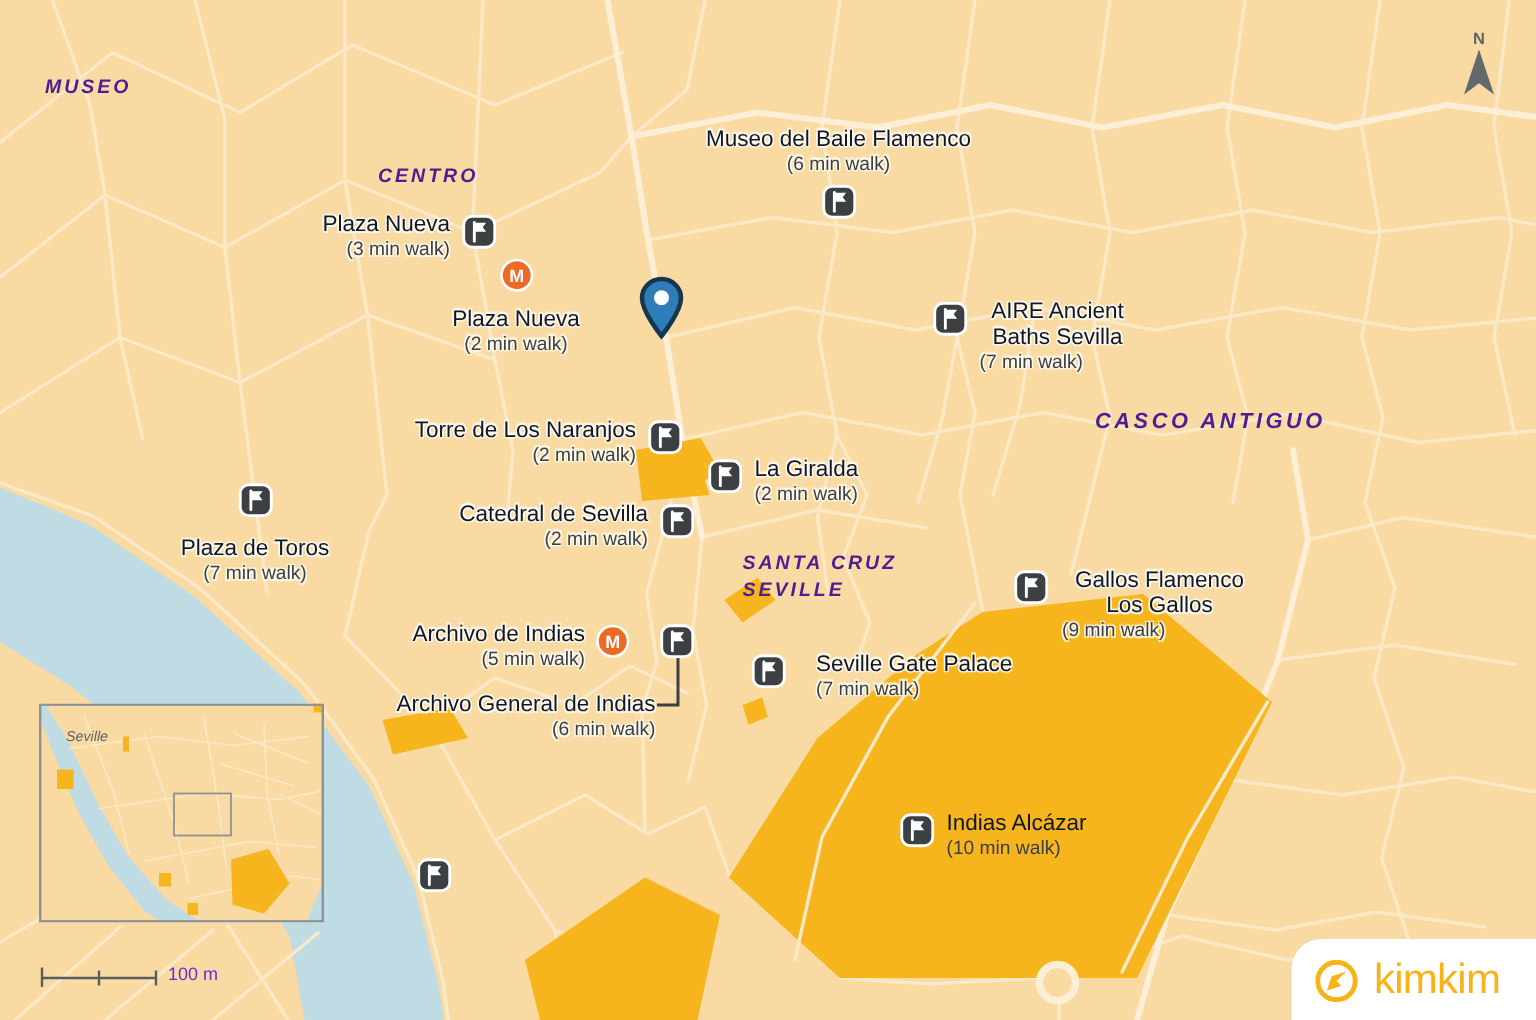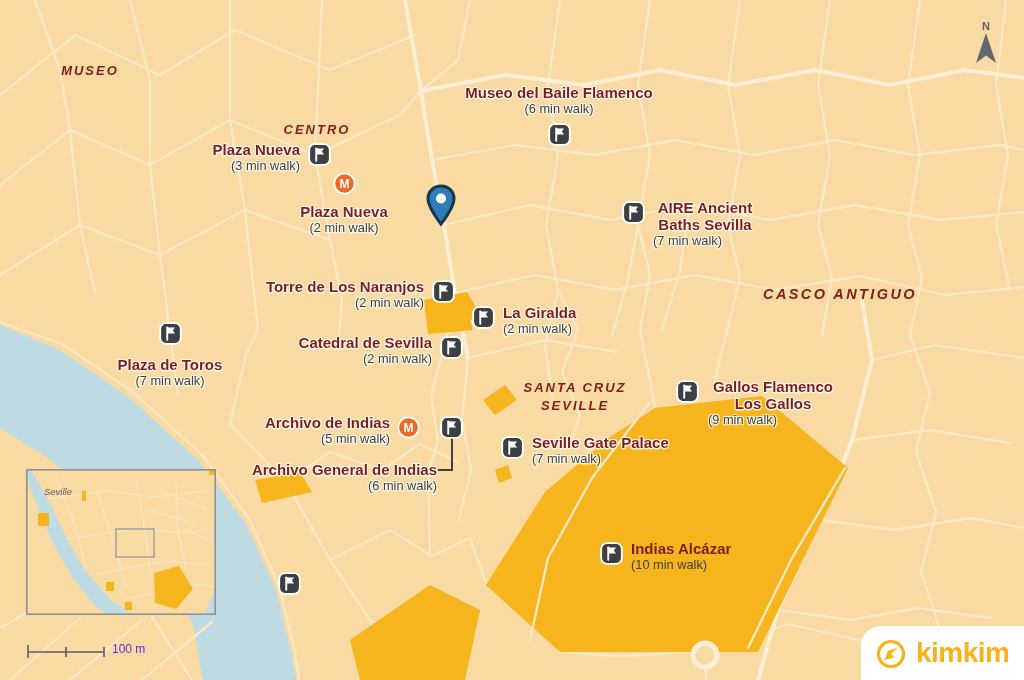--- a/index.html
+++ b/index.html
@@ -5,33 +5,33 @@
   html,body { margin:0; padding:0; }
   body { font-family:"Liberation Sans", sans-serif; }
   .stage {
     position:relative; width:1024px; height:680px; overflow:hidden;
     background:#F8DAA2; user-select:none;
   }
   .stage svg.base { position:absolute; left:0; top:0; }
   .abs { position:absolute; }
   
   .district {
-    position:absolute; color:#7f1d1d; font-style:italic; font-weight:bold;
-    letter-spacing:2px; font-size:13px; text-align:center; line-height:1.35;margin-top:13px;
+    position:absolute; color:#4c1d95; font-style:italic; font-weight:bold;
+    letter-spacing:2px; font-size:13px; line-height:1.35;
   }
   .district.big { font-size:14.5px; letter-spacing:2.4px; }
   
   .poi { position:absolute; display:flex; }
   .poi.row { flex-direction:row; align-items:flex-start; }
   .poi.col { flex-direction:column; align-items:center; }
   .poi-text { display:flex; flex-direction:column; }
   .ta-r { text-align:right; align-items:flex-end; }
   .ta-l { text-align:left; align-items:flex-start; }
   .ta-c { text-align:center; align-items:center; }
-  .poi-name { font-size:15px; font-weight:bold; color:#7f1d1d; line-height:1.14;text-align:center; }
+  .poi-name { font-size:15px; font-weight:normal; color:#0f172a; line-height:1.14;text-align:center; }
   .poi-walk { font-size:12.8px; font-weight:normal; color:#3C4043; margin-top:1px; line-height:1.15; }
   .nw { white-space:nowrap; }
   .halo { text-shadow:
       -1px -1px 0 rgba(255,250,238,.85), 1px -1px 0 rgba(255,250,238,.85),
       -1px  1px 0 rgba(255,250,238,.85), 1px  1px 0 rgba(255,250,238,.85),
        0 -1.5px 1px rgba(255,250,238,.6), 0 1.5px 1px rgba(255,250,238,.6); }
   .main-title { position:absolute; left:461px; top:192px; font-size:21.5px;
     font-weight:bold; color:#3C4043; white-space:nowrap; }
   .icon { flex:0 0 auto; display:block; }
   
@@ -41,21 +41,21 @@
   
   .scalebar { position:absolute; left:26px; top:639px; display:flex; align-items:center; }
   .scalebar .txt { font-size:12px; color:#6d28d9; margin-left:6px; }
   
   .north { position:absolute; left:968px; top:20px; width:36px; text-align:center; }
   .north .n { font-size:11px; font-weight:bold; color:#5F6368; display:block; margin-bottom:1px; }
   
   .brand-card { position:absolute; left:861px; top:626px; width:200px; height:90px;
     background:#FFFFFF; border-radius:20px; display:flex; align-items:flex-start; padding:12px 0 0 14px;
     box-sizing:border-box; cursor:pointer; }
-  .brand-name { font-size:28px; font-weight:bold; color:#F9B217; margin-left:9px; line-height:30px;
+  .brand-name { font-size:28px; font-weight:normal; color:#F9B217; margin-left:9px; line-height:30px;
     letter-spacing:-0.5px; }
 </style>
 </head>
 <body>
 
 <div class="stage">
 
   <svg class="base" width="1024" height="680" viewBox="0 0 1024 680">
     <rect x="0" y="0" width="1024" height="680" fill="#F8DAA2"></rect>
 
@@ -289,21 +289,21 @@
   </div>
 
   <div class="poi row" style="left:501px;top:434px">
     <span class="icon" style="margin-top:2px">
       <svg width="23" height="23" viewBox="0 0 24 24">
           <rect x="1.2" y="1.2" width="21.6" height="21.6" rx="6" fill="#3C4043" stroke="#FFFFFF" stroke-width="2"></rect>
           <path d="M8.6 5.6 V18.6" stroke="#FFF" stroke-width="2" stroke-linecap="round"></path>
           <path d="M8.6 5.8 h8.2 l-2.4 3.1 2.4 3.1 h-8.2 z" fill="#FFF"></path>
         </svg>
     </span>
-    <div class="poi-text ta-l" style="margin-left:8px">
+    <div class="poi-text ta-l" style="margin-left:20px">
       <span class="poi-name halo nw">Seville Gate Palace</span>
       <span class="poi-walk halo nw">(7 min walk)</span>
     </div>
   </div>
 
   <div class="poi row" style="left:676px;top:378px">
     <span class="icon" style="margin-top:2px">
       <svg width="23" height="23" viewBox="0 0 24 24">
           <rect x="1.2" y="1.2" width="21.6" height="21.6" rx="6" fill="#3C4043" stroke="#FFFFFF" stroke-width="2"></rect>
           <path d="M8.6 5.6 V18.6" stroke="#FFF" stroke-width="2" stroke-linecap="round"></path>

